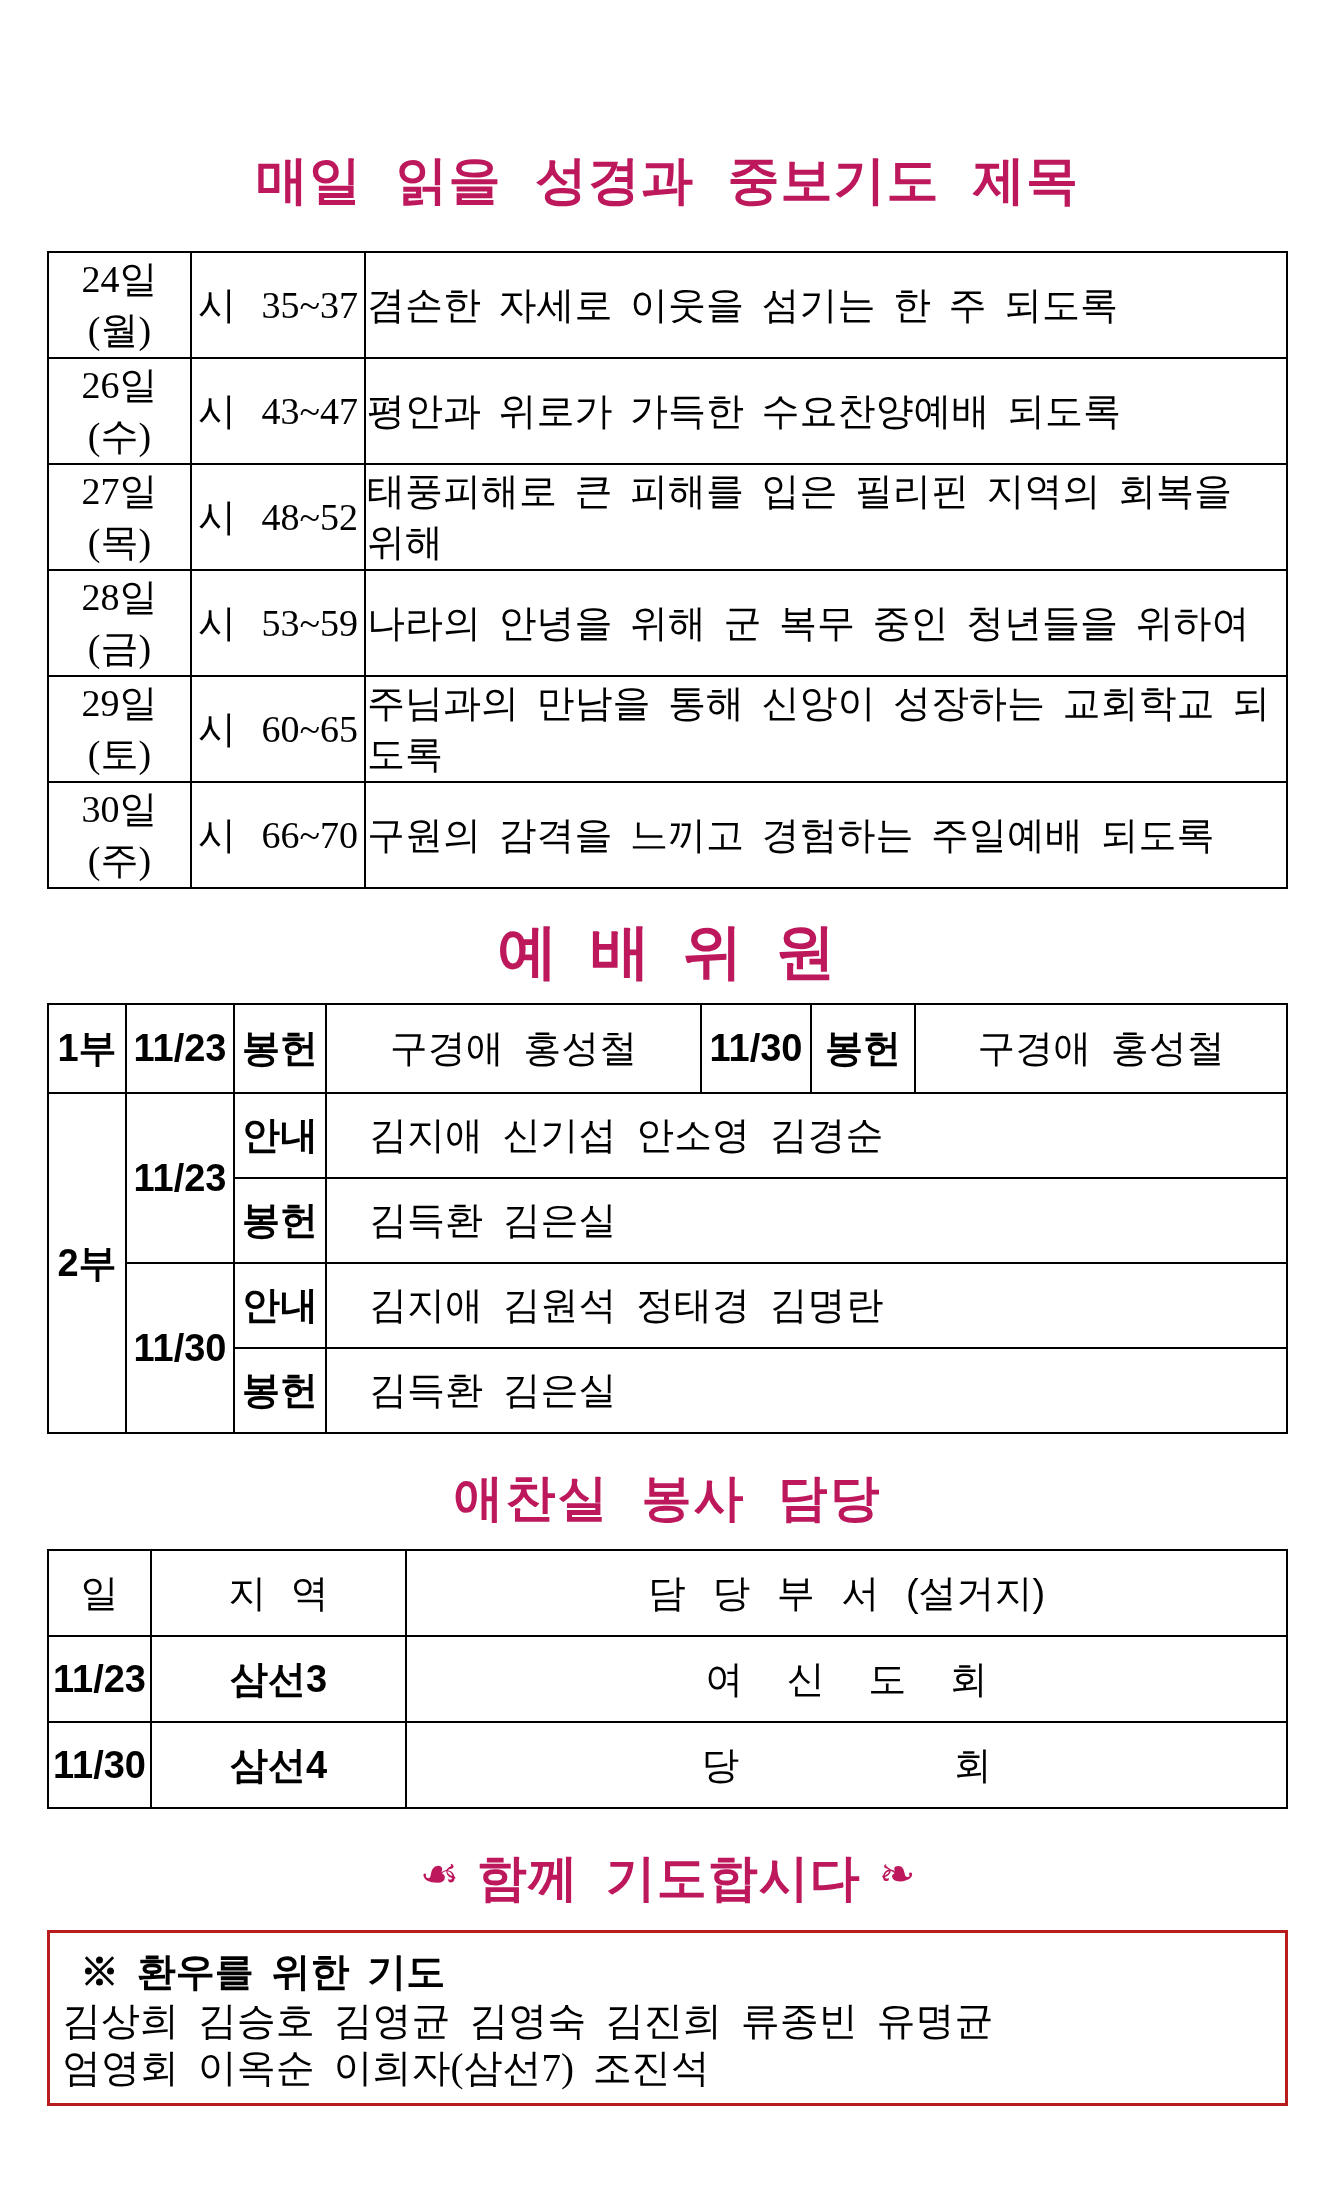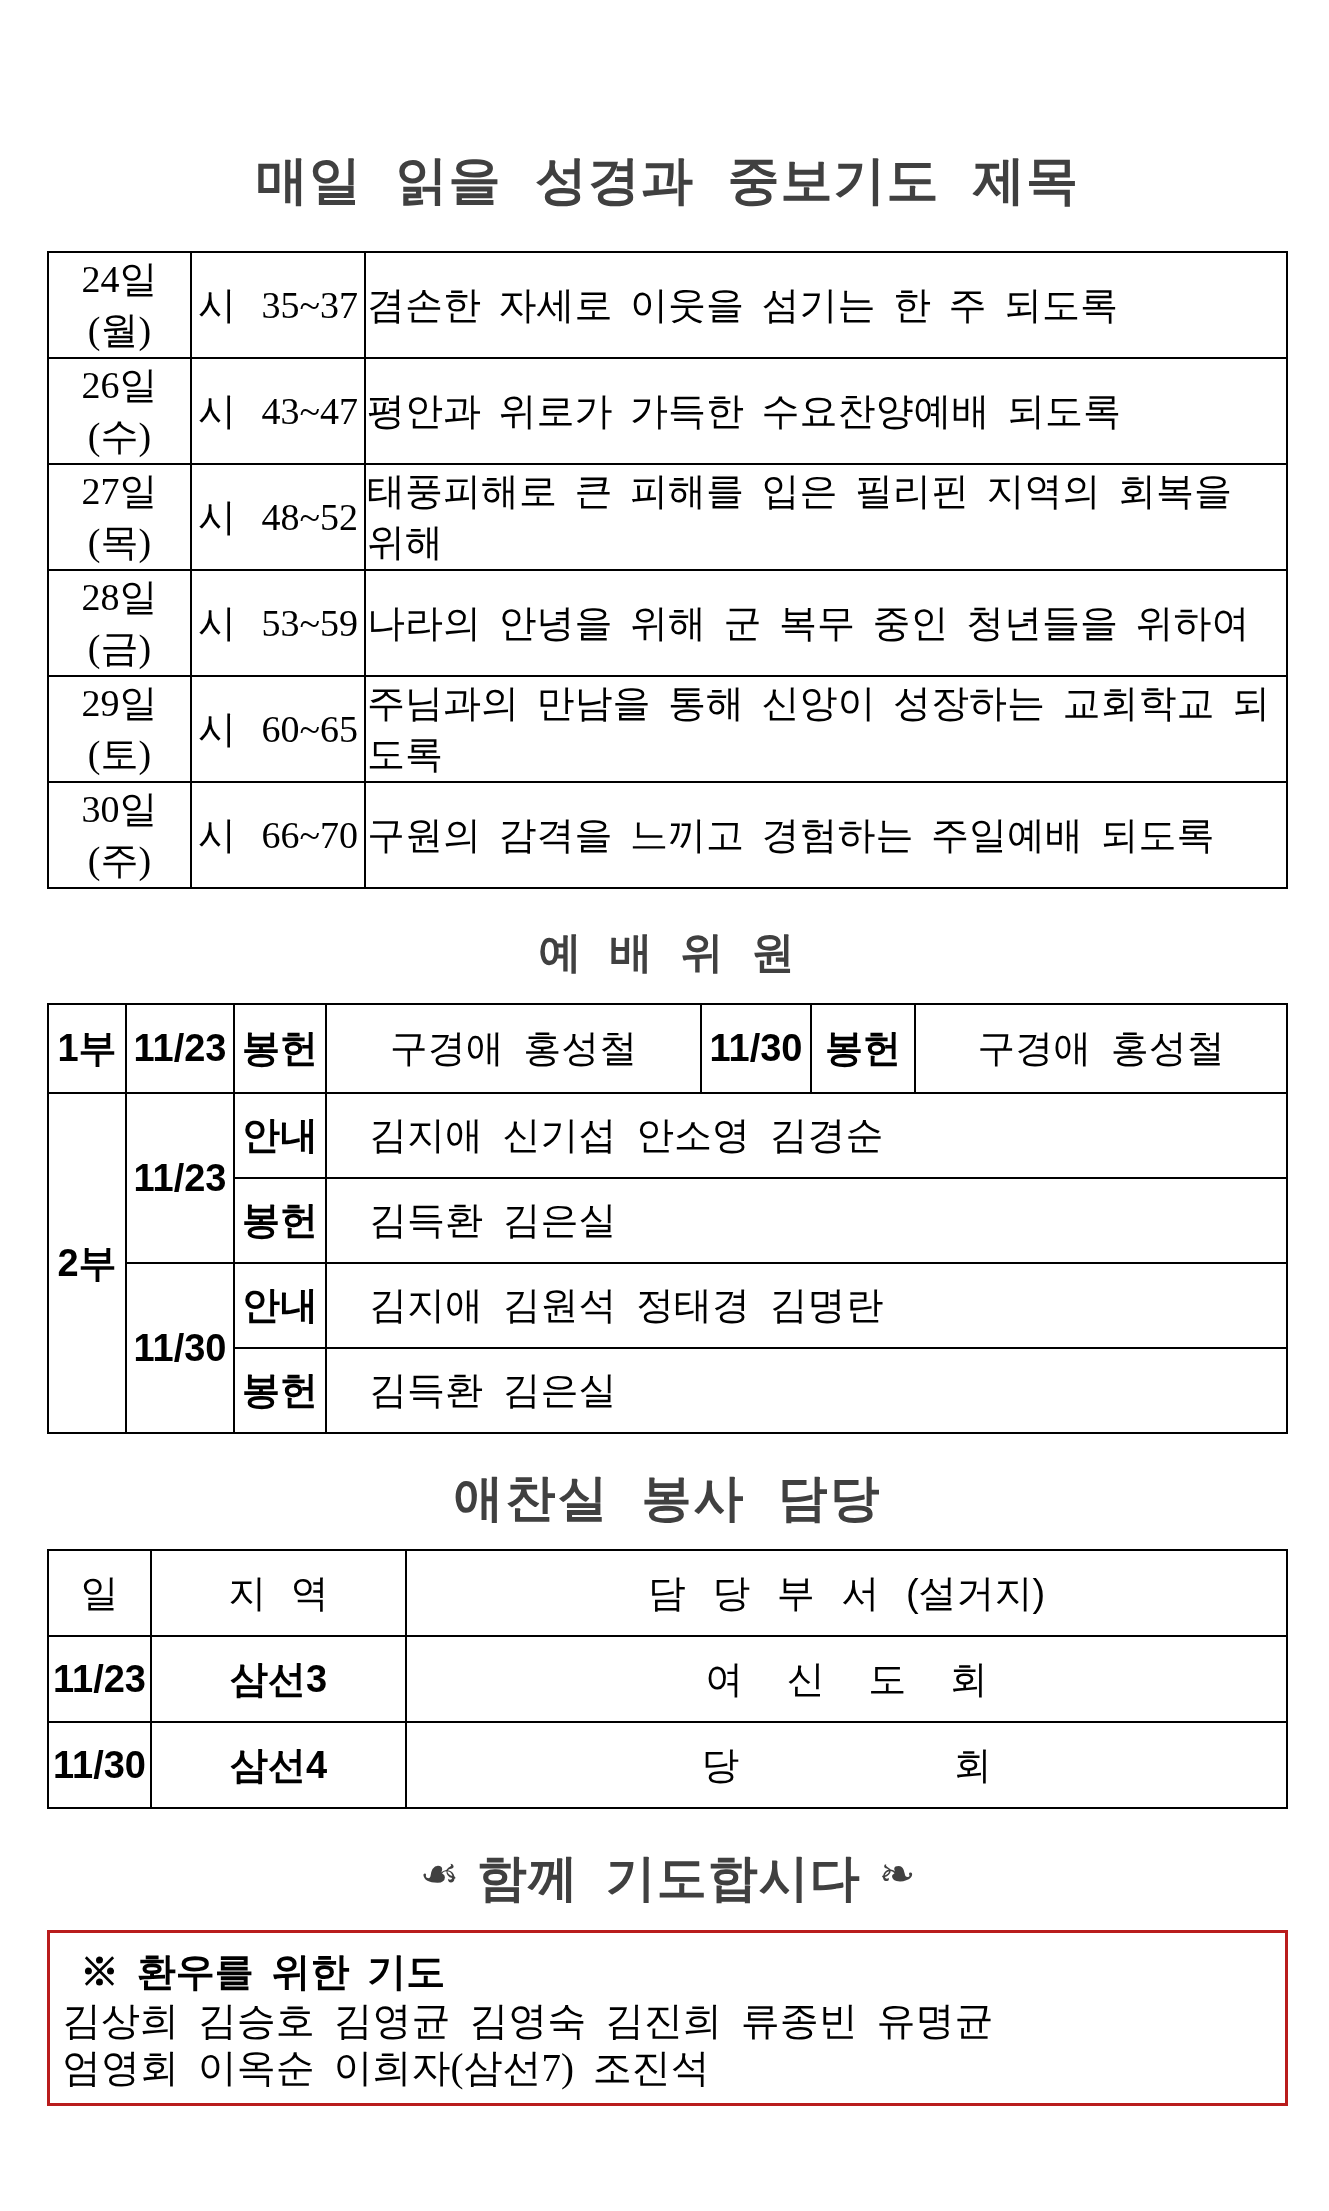--- a/index.html
+++ b/index.html
@@ -7,24 +7,24 @@
     width:1329px;height:2211px;background:#ffffff;color:#000000;
     font-family:"Liberation Serif","DejaVu Serif",serif;
     -webkit-font-smoothing:antialiased;
   }
   .doc{width:1329px;height:2211px;overflow:hidden;background:#fff;}
   .content{width:1241px;margin-left:47px;}
 
   
   .sec-title{
     font-family:"Liberation Sans","DejaVu Sans",sans-serif;
-    font-weight:bold;text-align:center;margin:0;color:#404040;
+    font-weight:bold;text-align:center;margin:0;color:#be185d;
   }
   #title1{font-size:52px;line-height:64px;padding-top:148px;margin-bottom:39px;word-spacing:18px;letter-spacing:1px;}
-  #title2{font-size:43px;line-height:60px;margin-top:33px;margin-bottom:21px;word-spacing:12px;letter-spacing:2px;}
+  #title2{font-size:60px;line-height:60px;margin-top:33px;margin-bottom:21px;word-spacing:12px;letter-spacing:2px;}
   #title3{font-size:50px;line-height:60px;margin-top:34px;margin-bottom:21px;word-spacing:16px;letter-spacing:2px;}
   #title4{font-size:50px;line-height:60px;margin-top:35px;margin-bottom:22px;word-spacing:12px;letter-spacing:1px;}
   .ornament{font-family:"DejaVu Sans",sans-serif;font-size:44px;font-weight:normal;vertical-align:6px;letter-spacing:0;}
   .orn-left{margin-right:18px;}
   .orn-right{margin-left:18px;}
 
   
   table{border-collapse:collapse;width:100%;table-layout:fixed;}
   td{border:2px solid #000;vertical-align:middle;font-size:38px;color:#000;overflow:hidden;}
 

